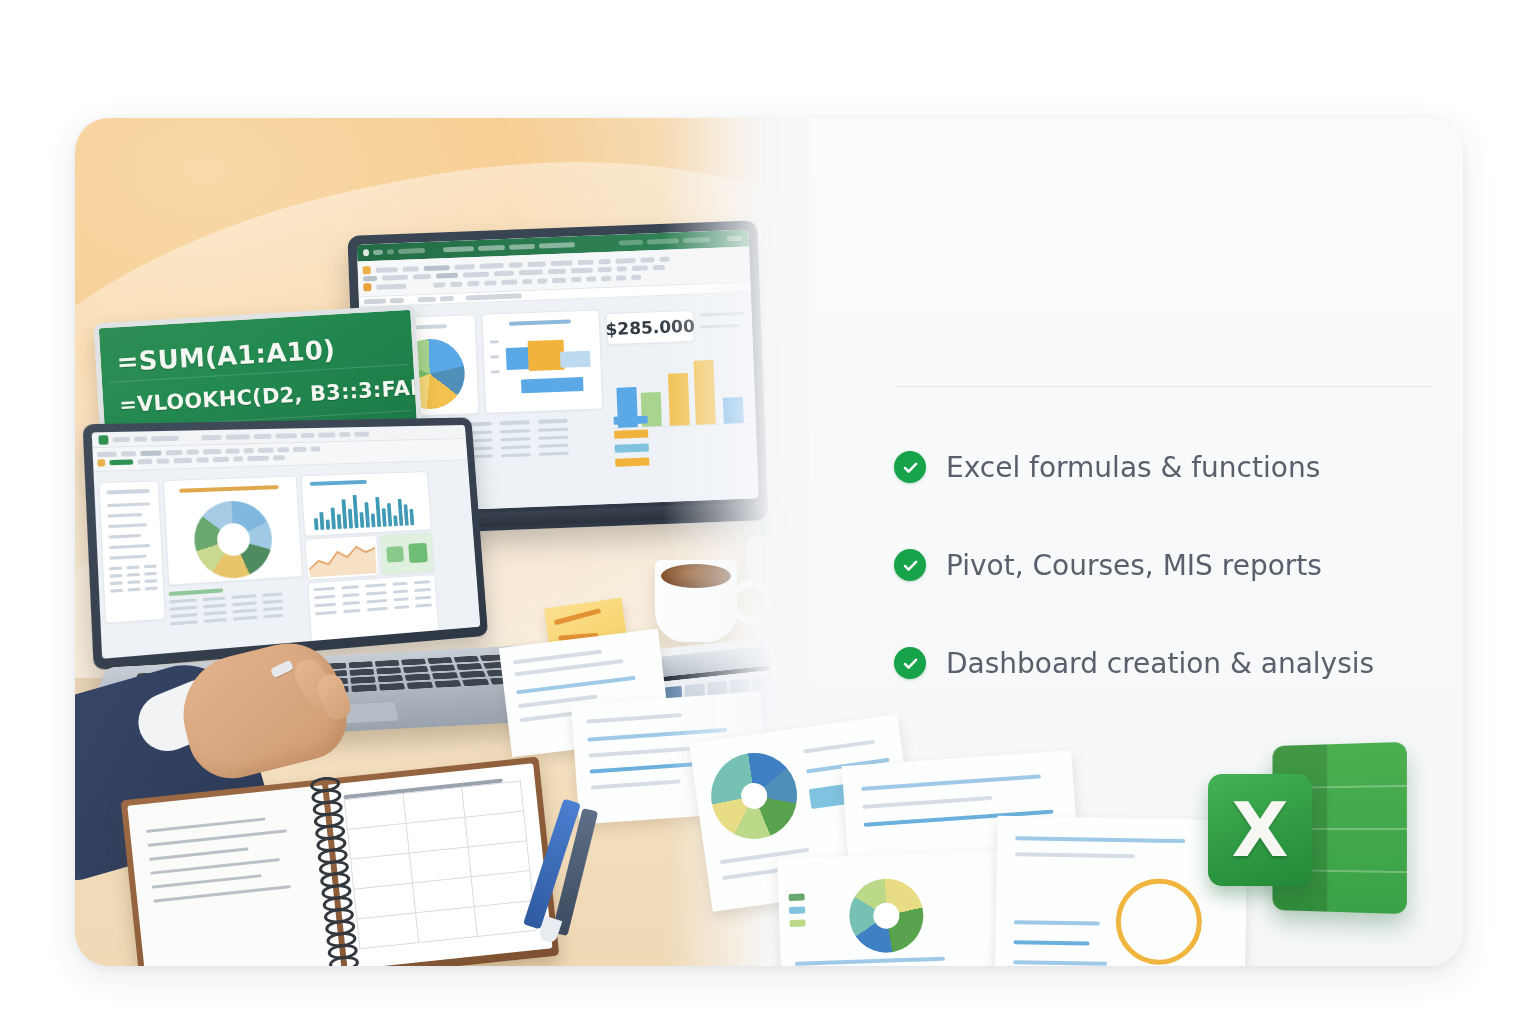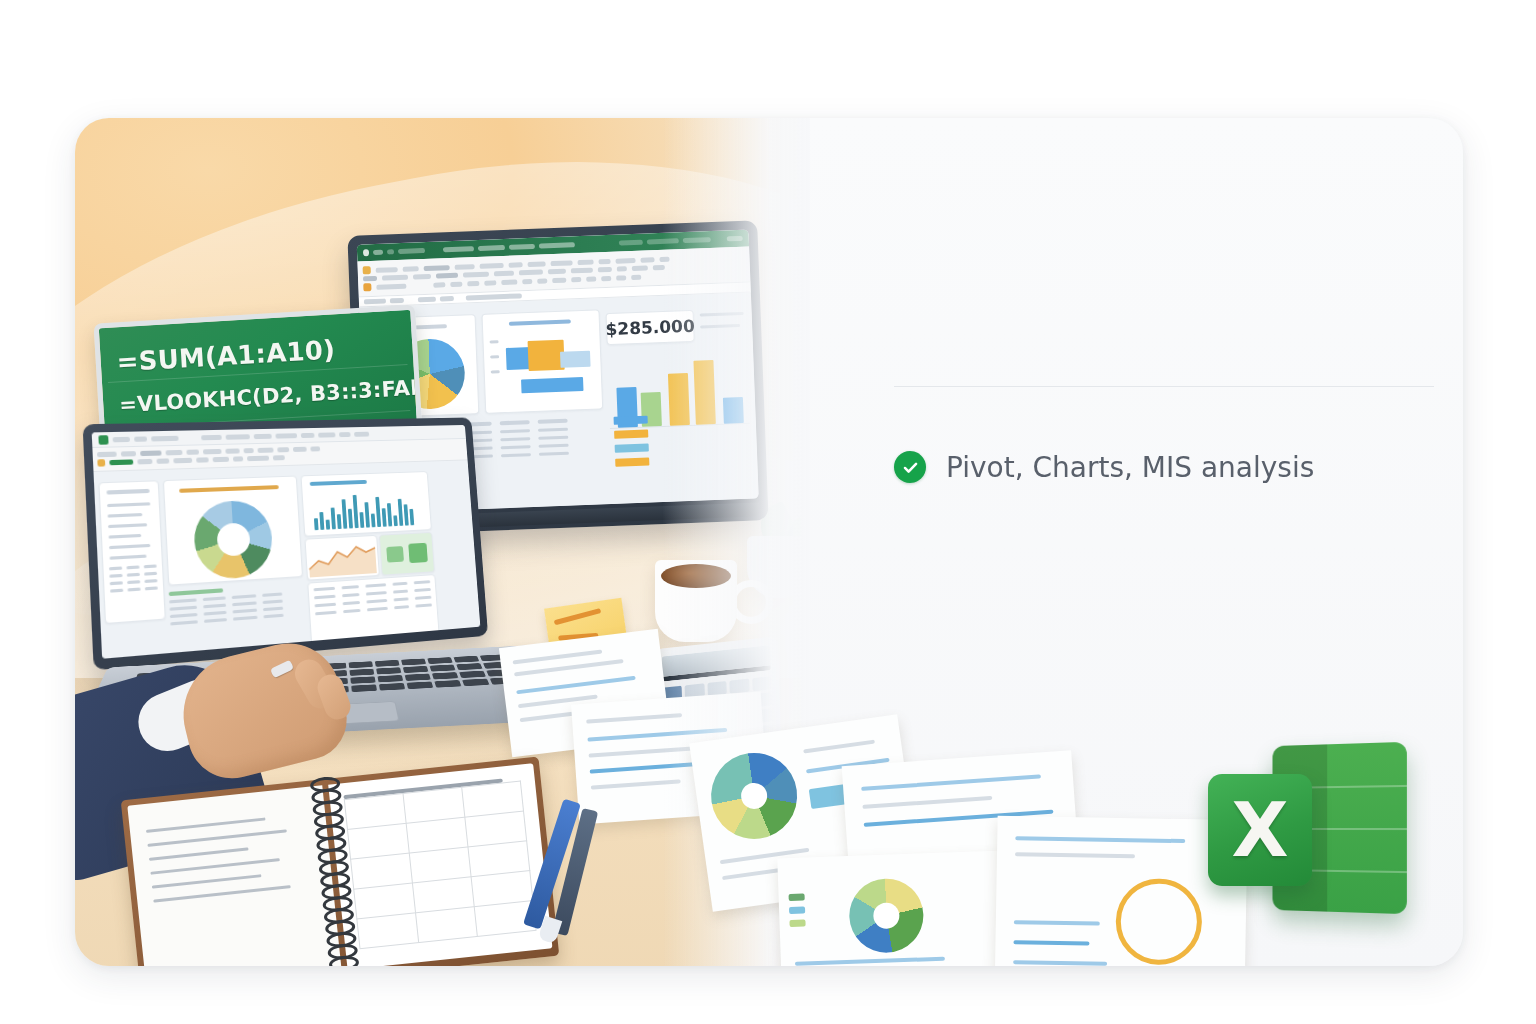--- a/index.html
+++ b/index.html
@@ -787,30 +787,46 @@
 
       <div class="photo-fade-r"></div>
     </div>
 
     <div class="info">
 
       <div class="divider"></div>
 
       <div class="bullets">
 
-
         <div class="bullet">
           <span class="check">
             <svg width="19" height="19" viewBox="0 0 24 24" aria-hidden="true">
               <path d="M5 12.6 L9.6 17.2 L19 7.4" fill="none" stroke="#ffffff" stroke-width="3.2" stroke-linecap="round" stroke-linejoin="round"></path>
             </svg>
           </span>
-          <span class="btext">Pivot, Charts, MIS analysis</span>
-        </div>
-
+          <span class="btext">Excel formulas &amp; functions</span>
+        </div>
+
+        <div class="bullet">
+          <span class="check">
+            <svg width="19" height="19" viewBox="0 0 24 24" aria-hidden="true">
+              <path d="M5 12.6 L9.6 17.2 L19 7.4" fill="none" stroke="#ffffff" stroke-width="3.2" stroke-linecap="round" stroke-linejoin="round"></path>
+            </svg>
+          </span>
+          <span class="btext">Pivot, Courses, MIS reports</span>
+        </div>
+
+        <div class="bullet">
+          <span class="check">
+            <svg width="19" height="19" viewBox="0 0 24 24" aria-hidden="true">
+              <path d="M5 12.6 L9.6 17.2 L19 7.4" fill="none" stroke="#ffffff" stroke-width="3.2" stroke-linecap="round" stroke-linejoin="round"></path>
+            </svg>
+          </span>
+          <span class="btext">Dashboard creation &amp; analysis</span>
+        </div>
       </div>
 
       <div class="sheet" style="left:-110px;top:610px;width:210px;height:170px;transform:rotate(-8deg)">
         <div class="pie" style="position:absolute;left:14px;top:18px;width:86px;height:86px;
           background:conic-gradient(#3f7fc4 0 16%,#4f8fb8 16% 30%,#5aa34e 30% 46%,#bcd98a 46% 60%,#e8dd85 60% 74%,#77c1b4 74% 100%)"></div>
         <div class="donut-hole" style="left:44px;top:48px;width:26px;height:26px"></div>
         <div class="tline g" style="left:112px;top:22px;width:72px"></div>
         <div class="tline" style="left:112px;top:42px;width:84px"></div>
         <div class="tline g" style="left:14px;top:120px;width:90px"></div>
         <div class="tline g" style="left:14px;top:136px;width:70px"></div>

